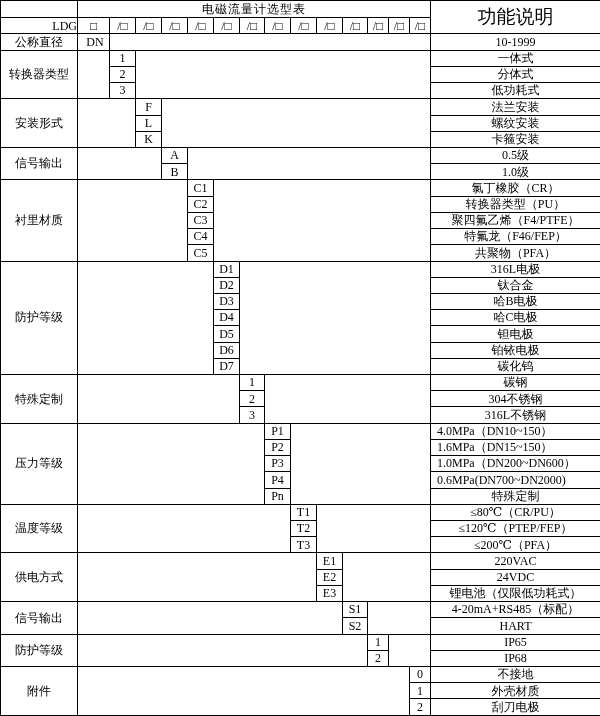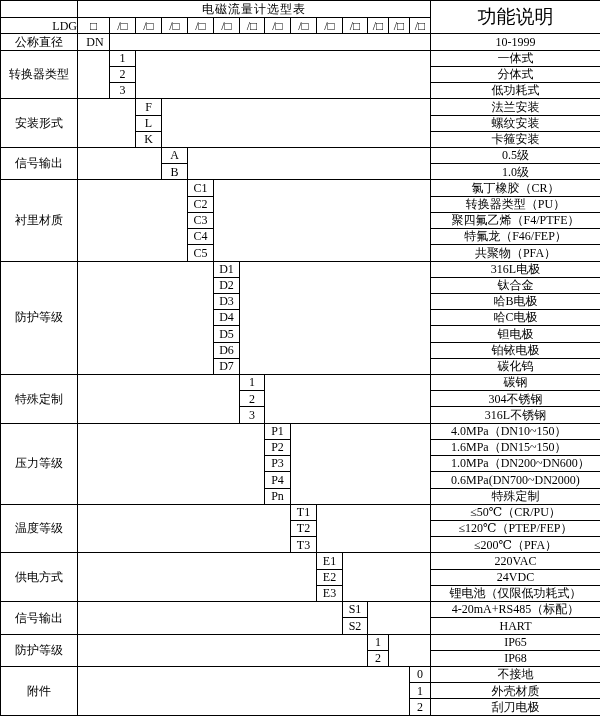--- a/index.html
+++ b/index.html
@@ -17,21 +17,21 @@
     text-align:center;vertical-align:middle;
     padding:0;white-space:nowrap;overflow:hidden;
     line-height:1.05;
   }
   tr{height:16px;}
   tr.hd{height:17px;}
   td.title{font-size:12px;letter-spacing:1px;}
   td.fnh{font-size:19px;}
   td.prefix{text-align:right;padding-left:10px;}
   td.dn{text-align:center;padding-left:3px;}
-  td.al{text-align:left;padding-left:20px;}
+  td.al{text-align:left;padding-left:6px;}
   td.box{font-size:12px;}
 </style>
 </head>
 <body>
 
 <table>
   <colgroup>
     <col style="width:77px">
       <col style="width:32px">
     <col style="width:26px">
@@ -220,21 +220,21 @@
   <tr>
     <td>Pn</td>
     <td>特殊定制</td>
   </tr>
 
   <tr>
     <td rowspan="3">温度等级</td>
     <td rowspan="3" colspan="8"></td>
     <td>T1</td>
     <td rowspan="3" colspan="5"></td>
-    <td>≤50℃（CR/PU）</td>
+    <td>≤80℃（CR/PU）</td>
   </tr>
   <tr>
     <td>T2</td>
     <td>≤120℃（PTEP/FEP）</td>
   </tr>
   <tr>
     <td>T3</td>
     <td>≤200℃（PFA）</td>
   </tr>
 

